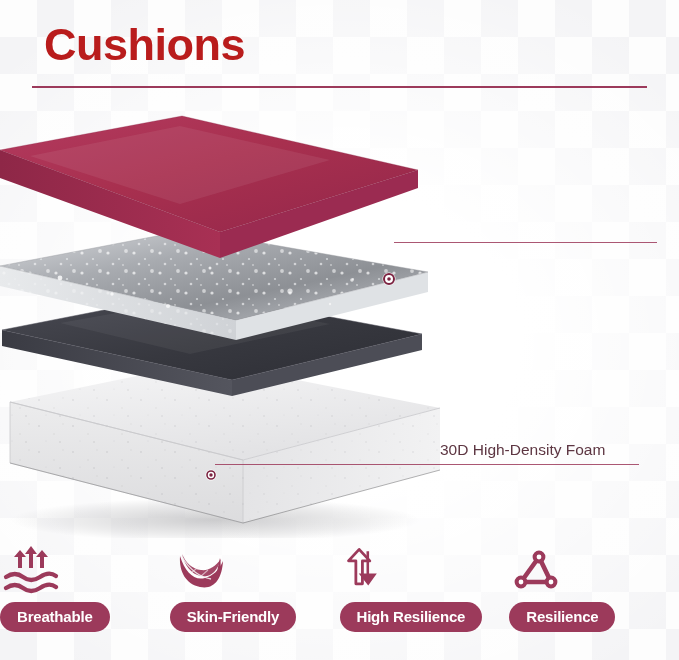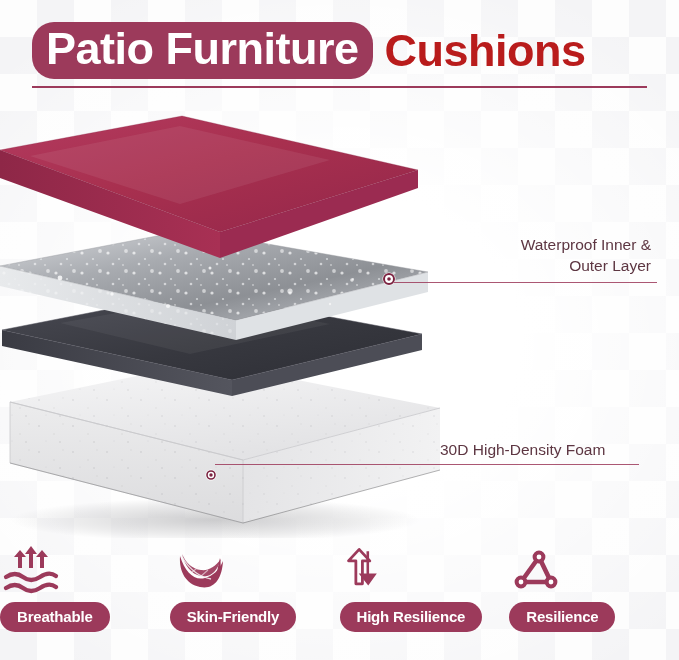--- a/index.html
+++ b/index.html
@@ -146,21 +146,20 @@
 </head>
 <body>
 
 <div class="bg-pattern"></div>
 <div class="bg-fade"></div>
 
 <div class="stage">
 
   <div class="header">
     <div class="header-row">
-      <span class="title-badge">Patio Furniture</span>
       <span class="title-plain">Cushions</span>
     </div>
     <div class="header-rule"></div>
   </div>
 
   <div class="illustration">
     <svg width="679" height="430" viewBox="0 0 679 430" xmlns="http://www.w3.org/2000/svg">
       <defs>
         <linearGradient id="gFabTop" x1="0" y1="0" x2="1" y2="1">
           <stop offset="0%" stop-color="#b33a5f"></stop>
@@ -287,22 +286,20 @@
 
 
   <div class="callout c-right" style="left:388px; top:236px; width:269px;">
     <div style="position:relative;height:1px;">
       <svg width="16" height="16" style="position:absolute;left:-7px;top:35px;">
         <circle cx="8" cy="8" r="6.5" fill="#ffffff"></circle>
         <circle cx="8" cy="8" r="5" fill="none" stroke="#7b2341" stroke-width="2"></circle>
         <circle cx="8" cy="8" r="1.8" fill="#7b2341"></circle>
       </svg>
     </div>
-    <div class="ctext" style="margin-top:-2px;padding-right:6px;">Waterproof Inner  &amp;
-Outer Layer</div>
     <div class="cline" style="margin-left:6px;width:263px;margin-top:5px;"></div>
   </div>
 
 
   <div class="callout c-left" style="left:210px; top:452px; width:430px;">
     <div style="position:relative;height:1px;">
       <svg width="14" height="14" style="position:absolute;left:-6px;top:16px;">
         <circle cx="7" cy="7" r="5.5" fill="#ffffff"></circle>
         <circle cx="7" cy="7" r="4" fill="none" stroke="#7b2341" stroke-width="1.6"></circle>
         <circle cx="7" cy="7" r="1.7" fill="#7b2341"></circle>

